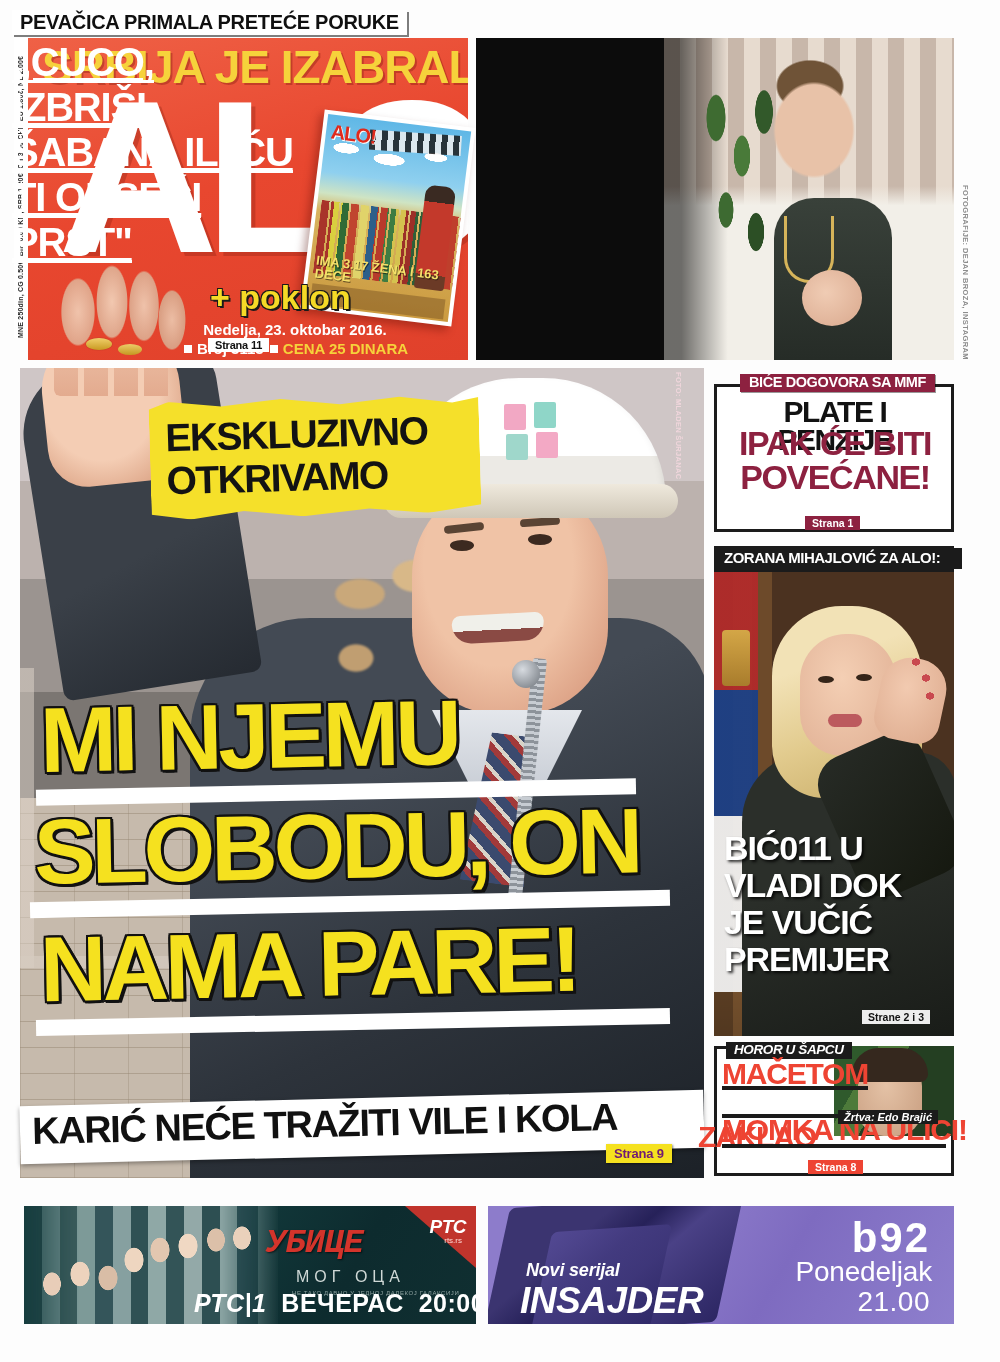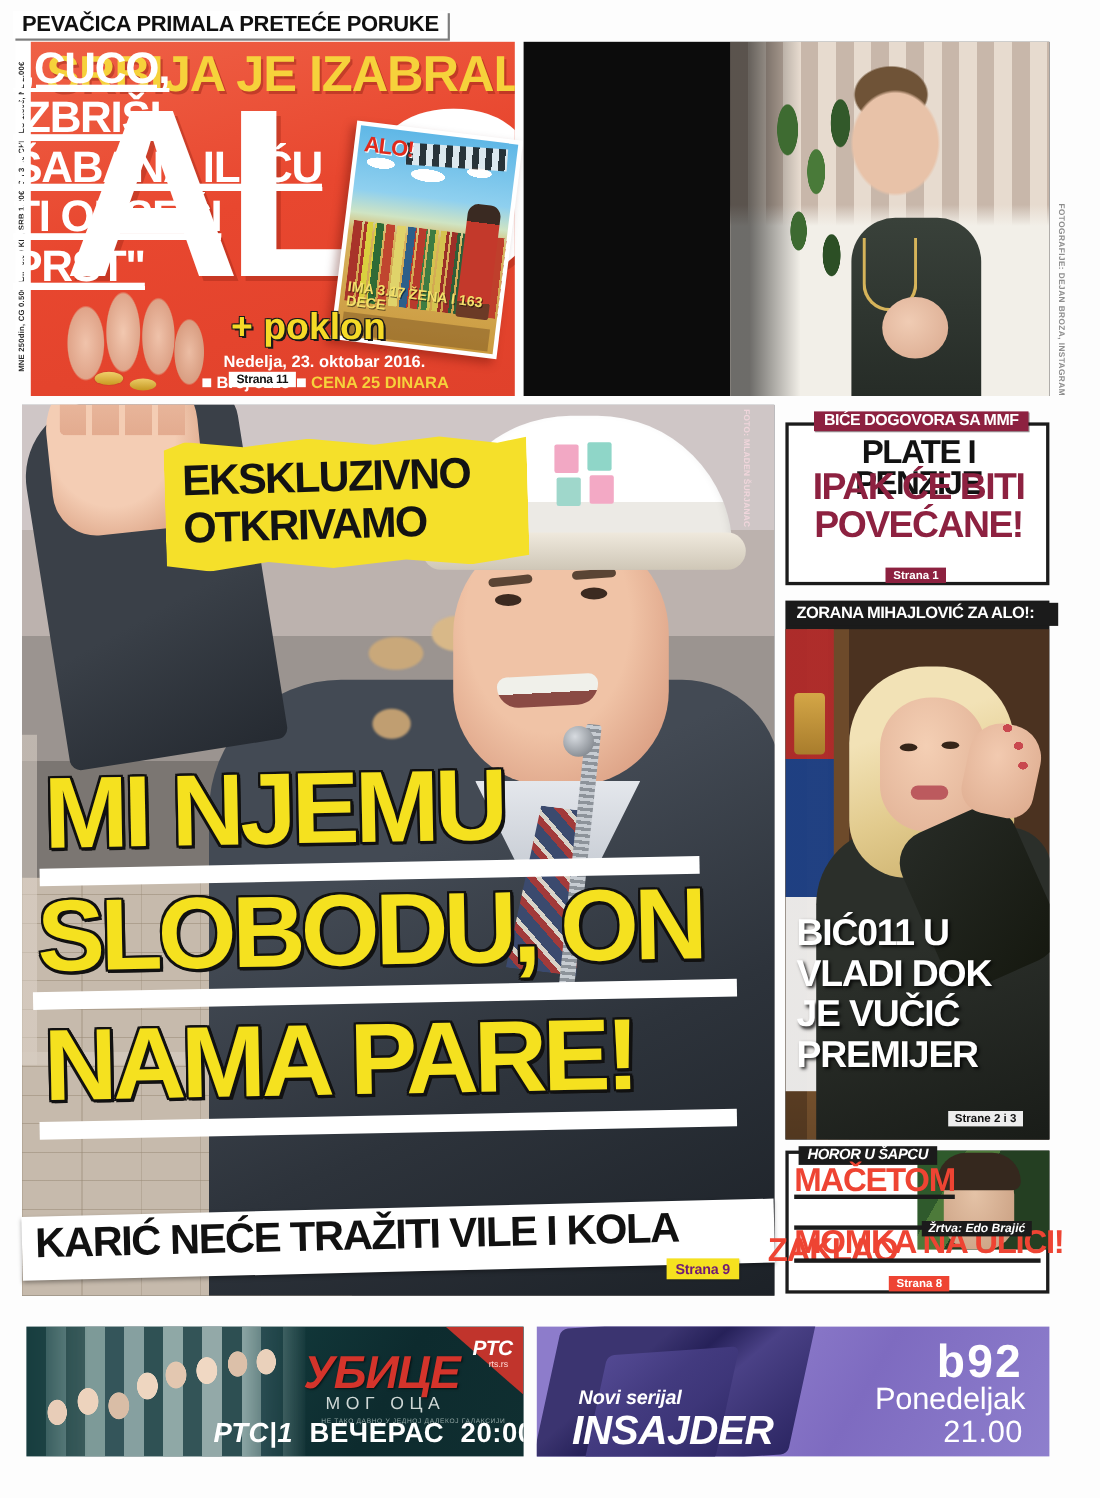--- a/index.html
+++ b/index.html
@@ -511,23 +511,24 @@
   .rts-corner{
     position:absolute;right:0;top:0;width:96px;height:62px;
     background:#c1342c;clip-path:polygon(26% 0,100% 0,100% 100%);
   }
   .rts-logo{
     position:absolute;right:10px;top:10px;color:#ffffff;font-size:19px;
     font-weight:bold;font-style:italic;letter-spacing:-.5px;
   }
   .rts-url{position:absolute;right:14px;top:30px;color:#ffd9d5;font-size:8px;}
   .ad-title{
-    position:absolute;left:252px;top:18px;color:#d4342b;font-size:42px;
+    position:absolute;left:242px;top:18px;color:#d4342b;font-size:34px;
     font-weight:bold;font-style:italic;letter-spacing:-1px;
     text-shadow:1px 1px 2px rgba(0,0,0,.6);
+    font-family:Liberation Mono, monospace;
   }
   .ad-sub{
     position:absolute;left:272px;top:62px;color:#cfd8d6;font-size:16px;
     letter-spacing:5px;
   }
   .ad-tiny{
     position:absolute;left:268px;top:84px;color:#8fa3a1;font-size:6px;letter-spacing:.6px;
   }
   .ad-foot{
     position:absolute;left:170px;bottom:6px;width:272px;color:#ffffff;

